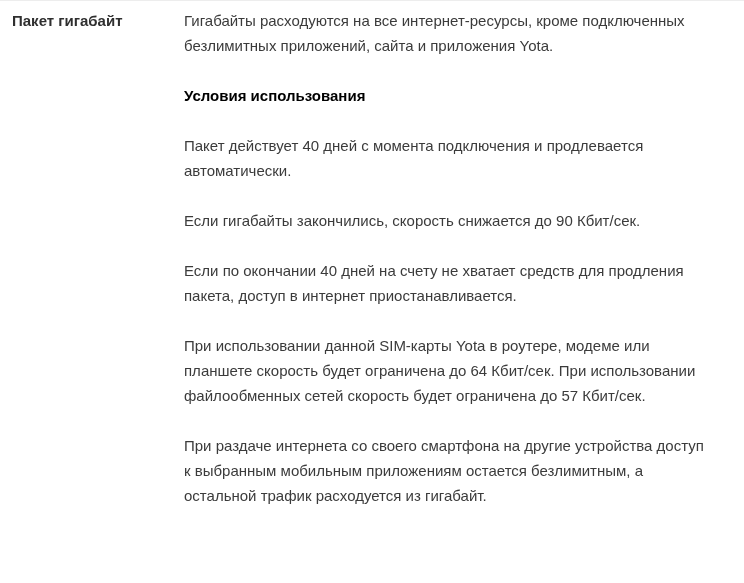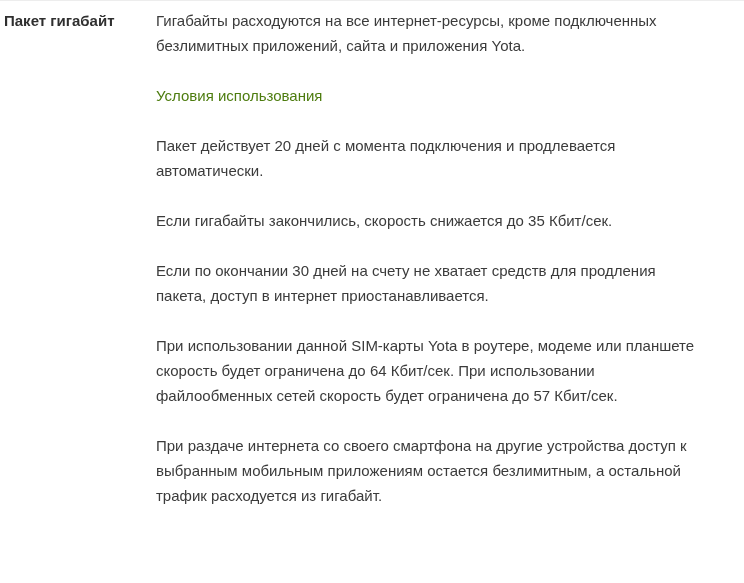--- a/index.html
+++ b/index.html
@@ -18,55 +18,56 @@
   .spec-row {
     display: flex;
     align-items: flex-start;
     border-top: 1px solid #ededed;
     padding-top: 7px;
     box-sizing: border-box;
     width: 744px;
   }
   .label-col {
     flex: none;
-    width: 156px;
+    width: 172px;
     box-sizing: border-box;
-    padding-left: 4px;
+    padding-left: 12px;
     padding-top: 2px;
   }
   .row-label {
     font-size: 15px;
     line-height: 22px;
     font-weight: bold;
     color: #2f2f2f;
   }
   .content-col {
     flex: none;
     width: 540px;
     box-sizing: border-box;
     font-size: 15px;
     line-height: 25px;
     color: #3b3b3b;
   }
   .content-col p {
-    margin: 0 0 25px 0;
+    margin: 0 0 25px 12px;
   }
   .muted-heading {
-    color: #4d7c0f;
+    color: #000000;
+    font-weight: bold;
   }
 </style>
 </head>
 <body>
 
 <div class="spec-row">
   <div class="label-col">
     <div class="row-label">Пакет гигабайт</div>
   </div>
   <div class="content-col">
     <p>Гигабайты расходуются на все интернет-ресурсы, кроме подключенных безлимитных приложений, сайта и приложения Yota.</p>
     <p class="muted-heading">Условия использования</p>
-    <p>Пакет действует 20 дней с момента подключения и продлевается автоматически.</p>
-    <p>Если гигабайты закончились, скорость снижается до 35 Кбит/сек.</p>
-    <p>Если по окончании 30 дней на счету не хватает средств для продления пакета, доступ в интернет приостанавливается.</p>
+    <p>Пакет действует 40 дней с момента подключения и продлевается автоматически.</p>
+    <p>Если гигабайты закончились, скорость снижается до 90 Кбит/сек.</p>
+    <p>Если по окончании 40 дней на счету не хватает средств для продления пакета, доступ в интернет приостанавливается.</p>
     <p>При использовании данной SIM-карты Yota в роутере, модеме или планшете скорость будет ограничена до 64 Кбит/сек. При использовании файлообменных сетей скорость будет ограничена до 57 Кбит/сек.</p>
     <p>При раздаче интернета со своего смартфона на другие устройства доступ к выбранным мобильным приложениям остается безлимитным, а остальной трафик расходуется из гигабайт.</p>
   </div>
 </div>
 
 </body></html>

